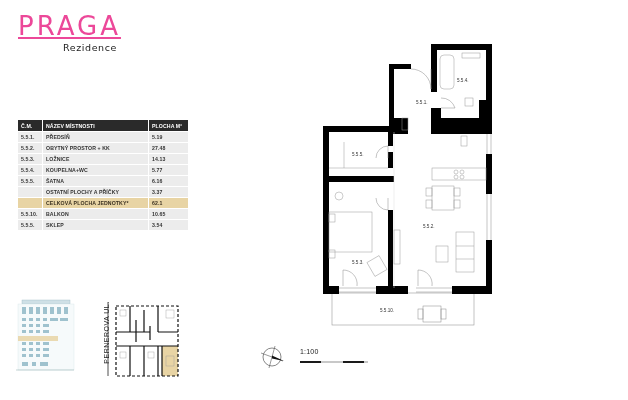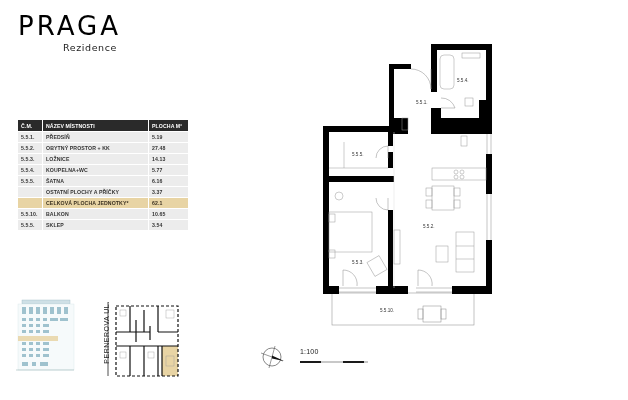--- a/index.html
+++ b/index.html
@@ -1,20 +1,20 @@
 <!DOCTYPE html>
 <html><head>
   <meta charset="utf-8">
   <style>
     * { margin: 0; padding: 0; box-sizing: border-box; }
     html, body { width: 628px; height: 400px; background: #ffffff; overflow: hidden; }
     body { position: relative; font-family: "Liberation Sans", sans-serif; color: #1a1a1a; }
 
     .brand { position: absolute; left: 18px; top: 12px; width: 135px; }
-    .brand-title { font-family: "DejaVu Sans", sans-serif; font-size: 26px; font-weight: 400; letter-spacing: 3px; color: #000000; line-height: 28px; }
+    .brand-title { font-family: "DejaVu Sans", sans-serif; font-size: 26px; font-weight: 400; letter-spacing: 3px; color: #ec4899; line-height: 28px; text-decoration: underline; }
     .brand-sub { font-family: "DejaVu Sans", sans-serif; font-size: 9.5px; letter-spacing: 0.6px; color: #222; margin-left: 45px; margin-top: 2px; }
 
     .rooms { position: absolute; left: 18px; top: 119px; width: 170px; border-collapse: separate; border-spacing: 0 1px; }
     .rooms th, .rooms td { font-size: 5.2px; font-weight: 700; text-transform: uppercase; padding: 0 3px; height: 11px; text-align: left; letter-spacing: 0.1px; white-space: nowrap; }
     .rooms thead th { background: #2a2a2a; color: #fff; height: 11px; }
     .rooms thead th + th { border-left: 1px solid #fff; }
     .rooms tbody td { background: #ececec; color: #333; height: 10px; }
     .rooms tbody td + td { border-left: 1px solid #fff; }
     .rooms tbody tr.hl td { background: #e8d4a4; color: #3a3020; }
     .c1 { width: 24px; } .c2 { width: 106px; } .c3 { width: 40px; }

